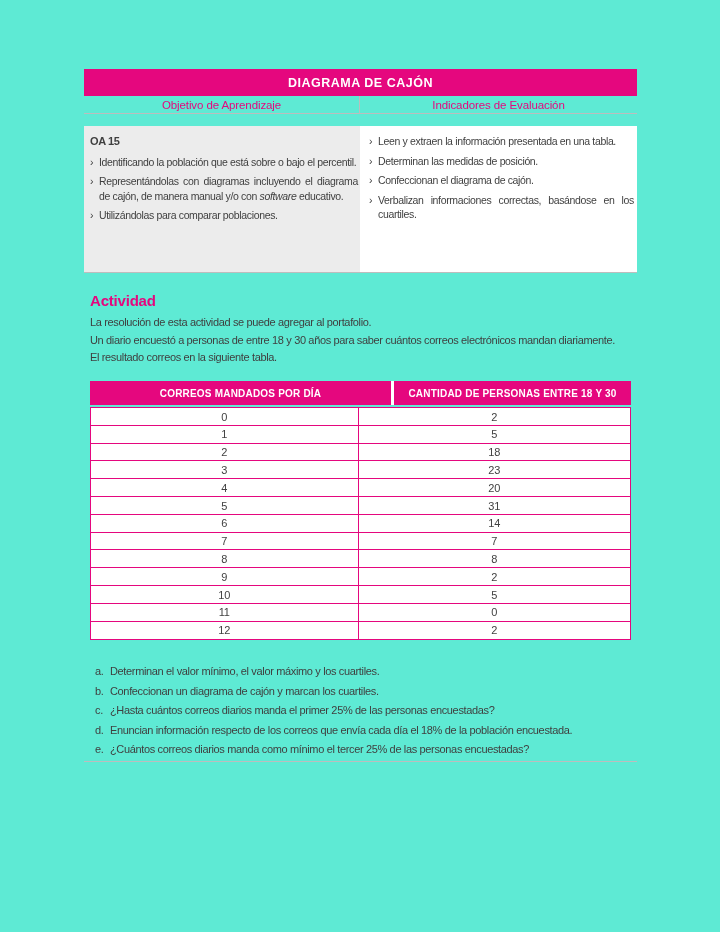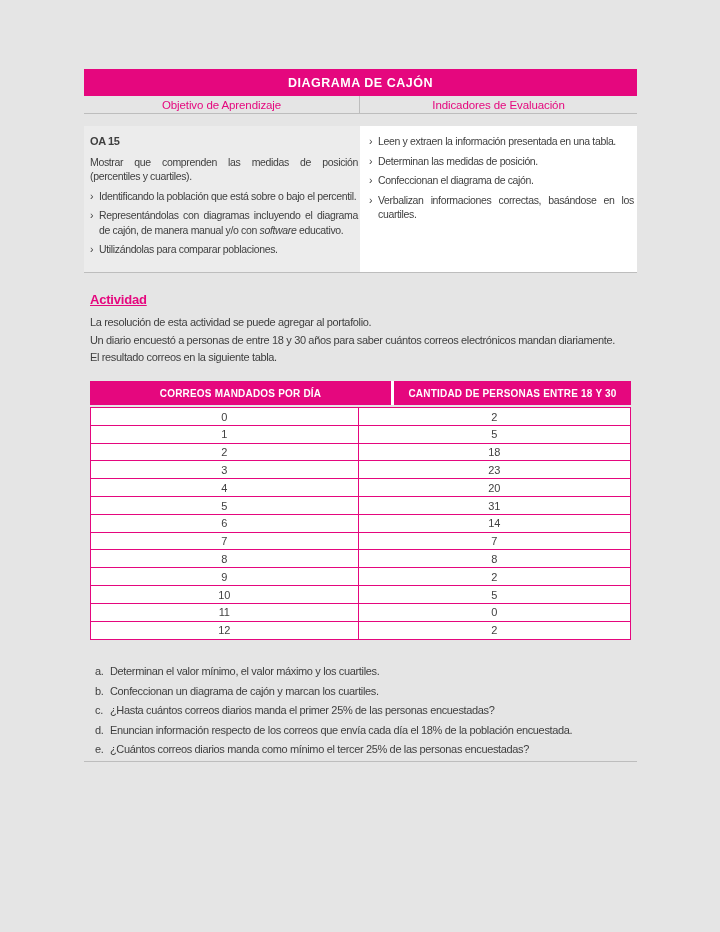--- a/index.html
+++ b/index.html
@@ -4,21 +4,21 @@
 <style>
   :root{
     --magenta:#e5077e;
     --cell_gray:#ececec;
     --text_gray:#3f3f3f;
     --rule_gray:#bdbdbd;
   }
   *{box-sizing:border-box;}
   html,body{margin:0;padding:0;background:#ffffff;}
   .page{
-    position:relative;width:720px;height:932px;background:#e5e5e5;overflow:hidden;
+    position:relative;width:720px;height:932px;background:#5eead4;overflow:hidden;
     font-family:"Liberation Sans", sans-serif;color:var(--text_gray);
   }
   
   .title-bar{
     position:absolute;left:84px;top:69px;width:553px;height:27px;
     background:var(--magenta);color:#ffffff;
     display:flex;align-items:center;justify-content:center;
     font-size:12.5px;font-weight:bold;letter-spacing:.5px;
   }
   .oa-header{
@@ -45,21 +45,21 @@
   }
   .oa-code{margin:0 0 6px 0;font-weight:bold;font-size:11px;}
   .oa-intro{margin:0 0 5px 0;}
   .bullet{display:flex;margin:0 0 5px 0;}
   .bullet .glyph{flex:none;width:9px;}
   .bullet .btext{flex:1;text-align:justify;}
   .bullet .btext i{font-style:italic;}
   
   .activity-heading{
     position:absolute;left:90px;top:292px;
-    color:var(--magenta);font-weight:bold;font-size:13px;letter-spacing:-0.2px;text-decoration:underline;
+    color:var(--magenta);font-weight:bold;font-size:15px;letter-spacing:-0.2px;
   }
   .activity-lines{
     position:absolute;left:90px;top:314px;width:553px;
     font-size:11px;letter-spacing:-0.35px;
   }
   .activity-lines p{margin:0;line-height:17.5px;}
   .activity-lines p.first{}
   
   .data-table{position:absolute;left:90px;top:381px;width:541px;}
   .dt-header{display:flex;height:24px;background:#ffffff;}
@@ -103,21 +103,20 @@
   <div class="title-bar">DIAGRAMA DE CAJÓN</div>
 
   <div class="oa-header">
     <div class="oa-header-cell c1">Objetivo de Aprendizaje</div>
     <div class="oa-header-cell c2">Indicadores de Evaluación</div>
   </div>
 
   <div class="oa-body">
     <div class="oa-left">
       <p class="oa-code">OA 15</p>
-      <p class="oa-intro">Mostrar que comprenden las medidas de posición (percentiles y cuartiles).</p>
       <div class="bullet">
         <span class="glyph">›</span>
         <span class="btext">Identificando la población que está sobre o bajo el percentil.</span>
       </div>
       <div class="bullet">
         <span class="glyph">›</span>
         <span class="btext"><span>Representándolas con diagramas incluyendo el diagrama de cajón, de manera manual y/o con </span><i>software</i><span> educativo.</span></span>
       </div>
       <div class="bullet">
         <span class="glyph">›</span>

